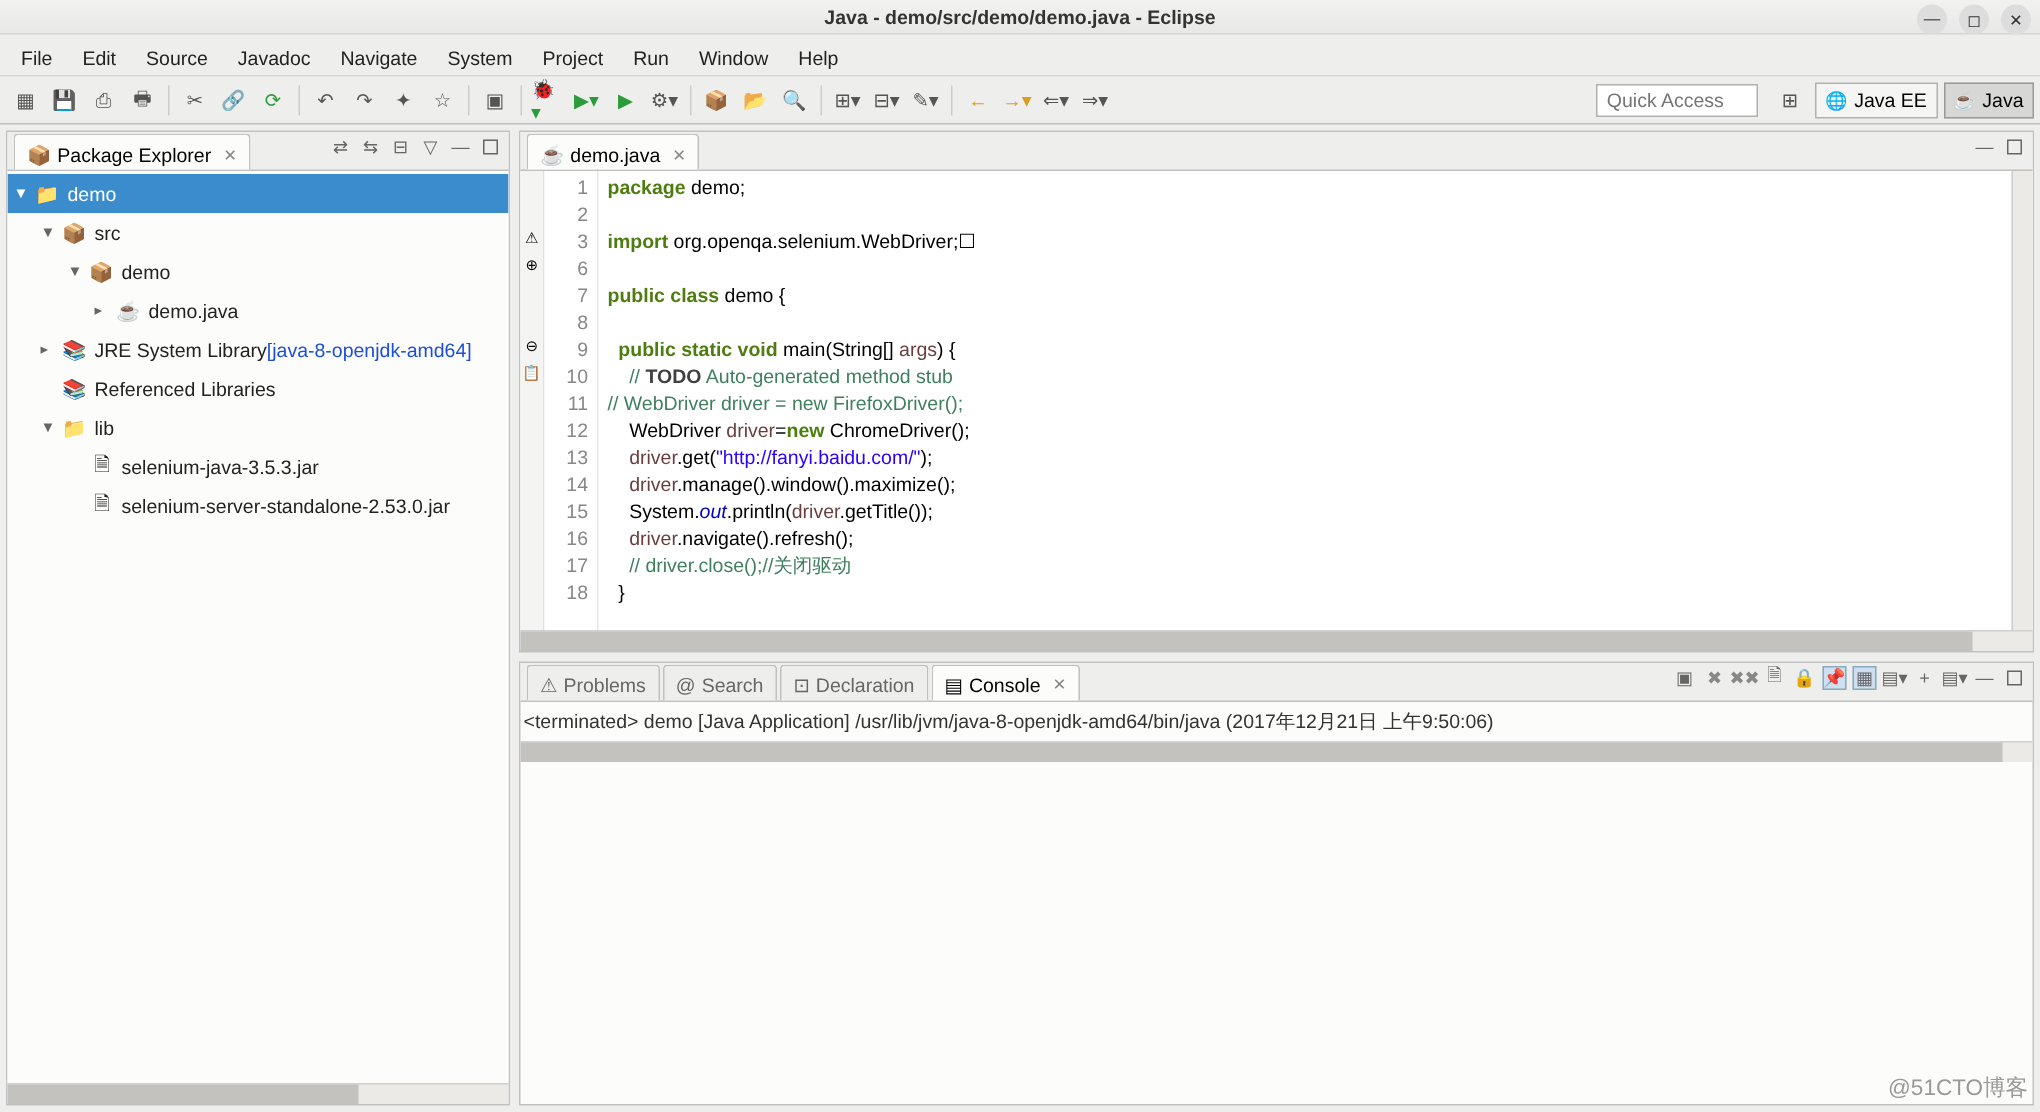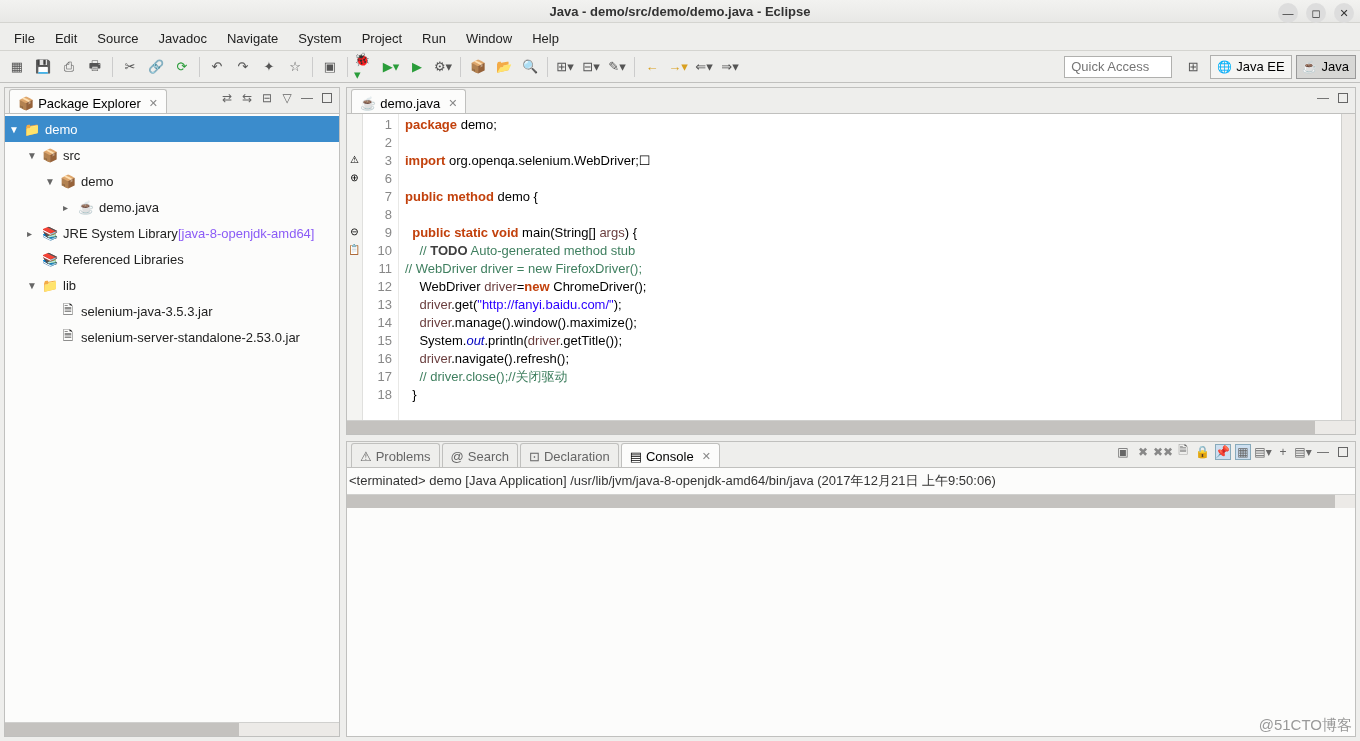--- a/index.html
+++ b/index.html
@@ -28,26 +28,26 @@
 .tab.inactive { background: #eeeeec; color: #666; }
 .tab .close-x { font-size: 11px; color: #888; margin-left: 4px; cursor: pointer; }
 .tabbar-tools { position: absolute; right: 4px; top: 2px; display: flex; gap: 4px; align-items: center; }
 .tabbar-tools .ticon { width: 16px; height: 16px; font-size: 12px; color: #666; cursor: pointer; display: flex; align-items: center; justify-content: center; }
 .tree { flex: 1; overflow: auto; padding: 2px 0; background: #fcfcfb; }
 .tree-row { display: flex; align-items: center; height: 26px; padding-left: 4px; cursor: pointer; font-size: 14px; color: #222; }
 .tree-row.selected { background: #3b8ccc; color: #fff; }
 .tree-row .arrow { width: 14px; font-size: 10px; color: #666; }
 .tree-row.selected .arrow { color: #fff; }
 .tree-row .ticon { width: 18px; text-align: center; margin-right: 4px; font-size: 13px; }
-.tree-row .decor { color: #8b5cf6; }
+.tree-row .decor { color: #1d4ed8; }
 .editor-body { flex: 1; display: flex; overflow: hidden; background: #fff; font-family: "DejaVu Sans Mono", Consolas, monospace; font-size: 13px; position: relative; }
 .gutter-icons { width: 16px; background: #f4f4f2; border-right: 1px solid #e0e0de; }
 .linenums { width: 36px; background: #fff; color: #888; text-align: right; padding: 2px 6px 0 0; line-height: 18px; white-space: pre; border-right: 1px solid #e8e8e6; }
 .code { flex: 1; padding: 2px 0 0 6px; line-height: 18px; white-space: pre; overflow: auto; }
-.code .kw { color: #c2410c; font-weight: bold; }
+.code .kw { color: #4d7c0f; font-weight: bold; }
 .code .str { color: #2a00ff; }
 .code .cmt { color: #3f7f5f; }
 .code .tag { color: #404040; font-weight: bold; }
 .code .field { color: #0000c0; font-style: italic; }
 .code .arg { color: #6a3e3e; }
 .editor-body .vscroll { width: 14px; background: #eceae7; border-left: 1px solid #d0d0ce; }
 .hscroll { height: 14px; background: #eceae7; border-top: 1px solid #d0d0ce; display: flex; }
 .hscroll .thumb { height: 100%; background: #c4c2bf; }
 .console-status { padding: 4px 2px; color: #333; font-size: 13px; border-bottom: 0; }
 .console-body { flex: 1; background: #fff; font-family: "DejaVu Sans Mono", Consolas, monospace; font-size: 13px; padding: 0 6px; line-height: 18px; white-space: pre; overflow: auto; }
@@ -244,21 +244,21 @@
 13
 14
 15
 16
 17
 18</div>
         <div class="code" id="code"><span class="kw">package</span> demo;
 
 <span class="kw">import</span> org.openqa.selenium.WebDriver;☐
 
-<span class="kw">public</span> <span class="kw">method</span> demo {
+<span class="kw">public</span> <span class="kw">class</span> demo {
 
   <span class="kw">public</span> <span class="kw">static</span> <span class="kw">void</span> main(String[] <span class="arg">args</span>) {
     <span class="cmt">// <span class="tag">TODO</span> Auto-generated method stub</span>
 <span class="cmt">// WebDriver driver = new FirefoxDriver();</span>
     WebDriver <span class="arg">driver</span>=<span class="kw">new</span> ChromeDriver();
     <span class="arg">driver</span>.get(<span class="str">"http://fanyi.baidu.com/"</span>);
     <span class="arg">driver</span>.manage().window().maximize();
     System.<span class="field">out</span>.println(<span class="arg">driver</span>.getTitle());
     <span class="arg">driver</span>.navigate().refresh();
     <span class="cmt">// driver.close();//关闭驱动</span>

